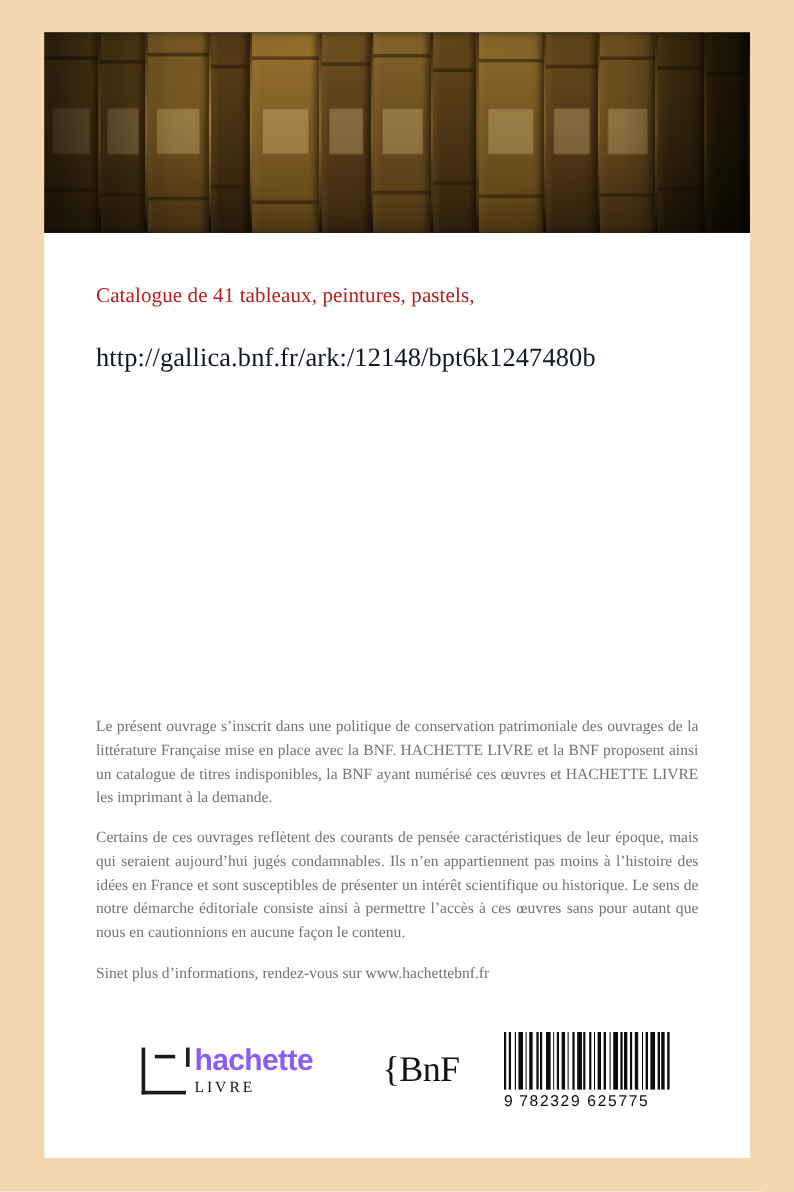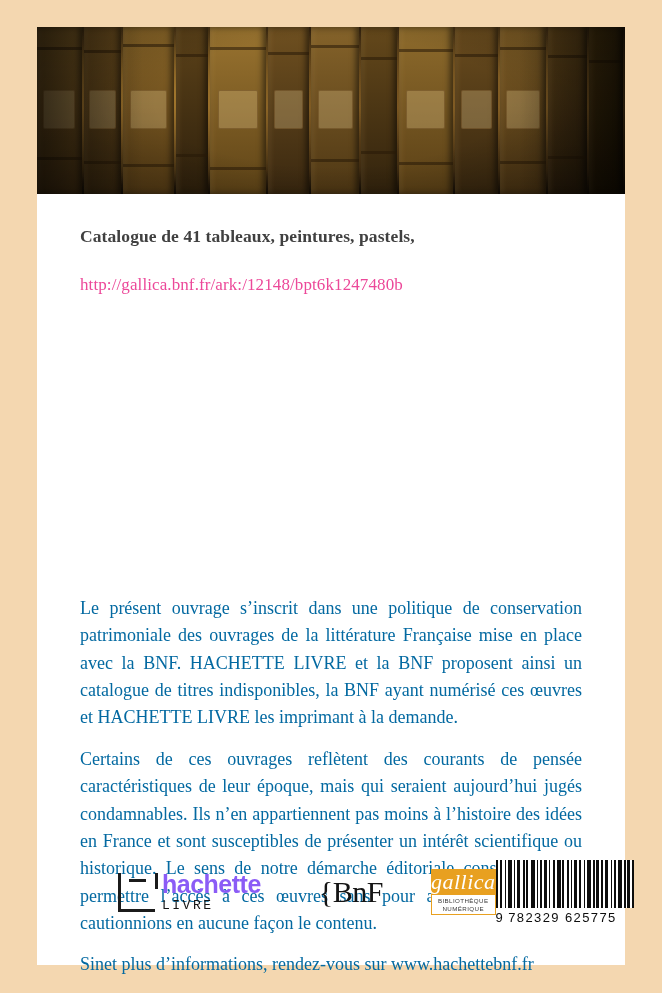--- a/index.html
+++ b/index.html
@@ -72,44 +72,43 @@
     inset: 0;
     background:
       radial-gradient(ellipse 85% 110% at 50% 45%, rgba(0,0,0,0) 35%, rgba(0,0,0,0.55) 100%),
       linear-gradient(90deg, rgba(0,0,0,0.55), rgba(0,0,0,0) 18%, rgba(0,0,0,0) 82%, rgba(0,0,0,0.6));
   }
   
   .content {
     padding: 0 43px;
   }
   .title {
-    margin-top: 30px;
+    margin-top: 40px;
     font-size: 17.5px;
     line-height: 1.45;
-    color: #404040;
+    color: #b91c1c;
     letter-spacing: 0.1px;
-    font-weight: bold;
   }
   .url {
     margin-top: 26px;
-    font-size: 17px;
-    color: #ec4899;
+    font-size: 22px;
+    color: #0f172a;
     letter-spacing: 0.1px;
   }
   .blurb {
     position: absolute;
     left: 43px;
     right: 43px;
     top: 568px;
   }
   .blurb p {
     margin: 0 0 14px 0;
-    font-size: 18px;
+    font-size: 13px;
     line-height: 1.52;
-    color: #0369a1;
+    color: #737373;
     text-align: justify;
   }
   .blurb p:last-child {
     margin-bottom: 0;
     text-align: left;
   }
   
   .footer {
     position: absolute;
     left: 43px;
@@ -156,21 +155,21 @@
   }
   .logo-hachette .w1 {
     font-family: "Liberation Sans", sans-serif;
     font-size: 25px;
     font-weight: bold;
     letter-spacing: -0.5px;
     color: #8b5cf6;
     display: block;
   }
   .logo-hachette .w2 {
-    font-family: Liberation Mono, monospace;
+    font-family: Liberation Serif, serif;
     font-size: 13px;
     letter-spacing: 2.5px;
     color: #141414;
     display: block;
     margin-top: 2px;
   }
   .logo-bnf {
     margin-left: 58px;
     font-family: "Liberation Serif", serif;
     font-size: 30px;
@@ -317,27 +316,20 @@
     <div class="logo-hachette">
       <div class="mark"></div>
       <div class="words">
         <span class="w1">hachette</span>
         <span class="w2">LIVRE</span>
       </div>
     </div>
 
     <div class="logo-bnf">{BnF</div>
 
-    <div class="logo-gallica">
-      <div class="g-top">gallica</div>
-      <div class="g-bot">
-        <div>BIBLIOTHÈQUE</div>
-        <div>NUMÉRIQUE</div>
-      </div>
-    </div>
 
     <div class="barcode">
       <div class="bars">
         <i style="width:2px"></i>
           <i style="width:2px;background:#fff"></i>
           <i style="width:2px"></i>
         <i style="width:3px;background:#fff"></i>
           <i style="width:1px"></i>
           <i style="width:2px;background:#fff"></i>
         <i style="width:4px"></i>

